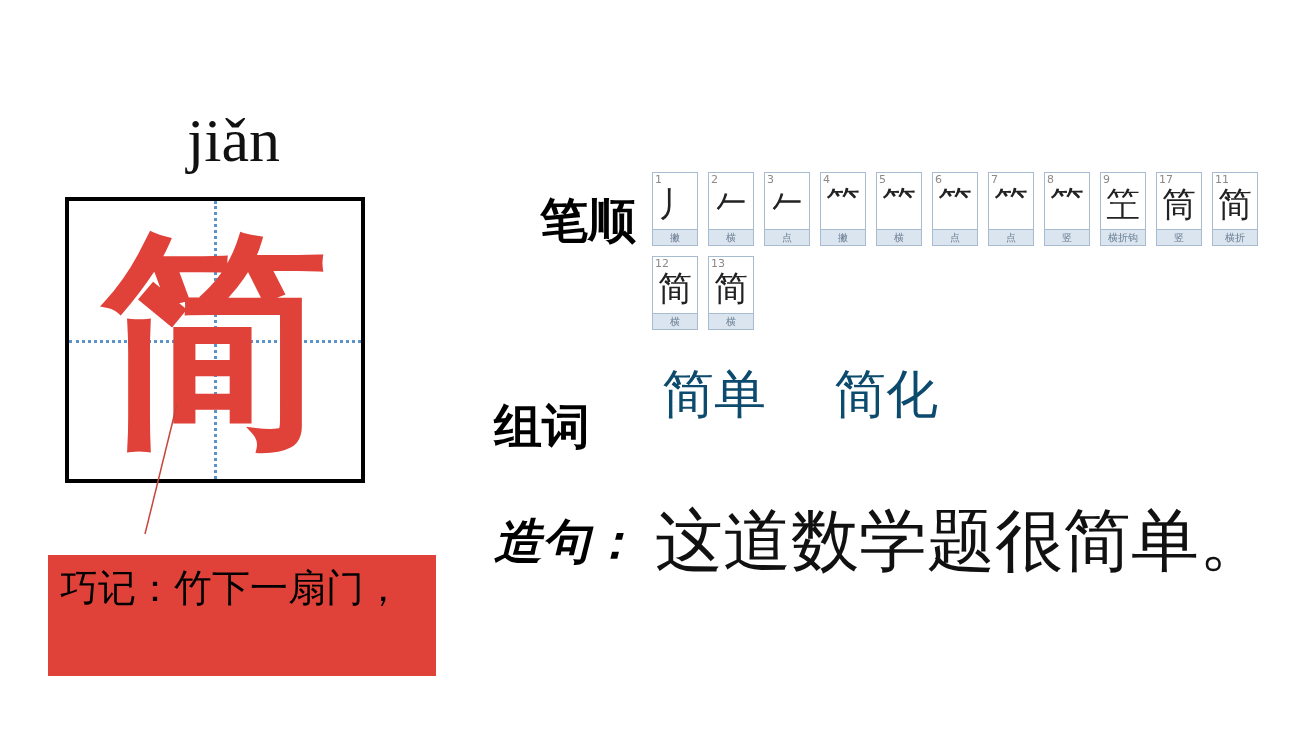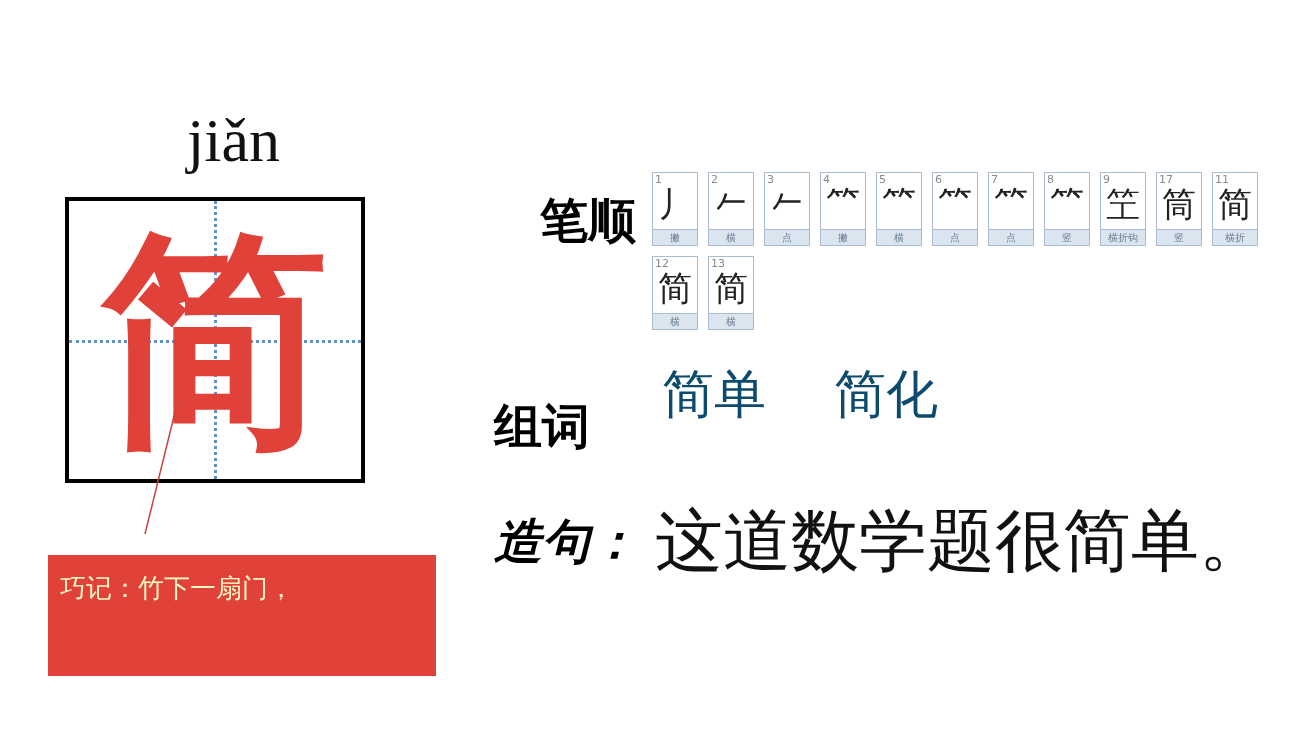--- a/index.html
+++ b/index.html
@@ -31,21 +31,21 @@
     display: flex; align-items: center; justify-content: center;
     font-size: 228px; line-height: 1; color: #e0423a;
     font-family: "DejaVu Serif", serif; font-weight: bold;
   }
   .pointer {
     position: absolute; left: 0; top: 0; width: 1296px; height: 729px; pointer-events: none;
   }
   .mnemonic {
     position: absolute; left: 48px; top: 555px; width: 388px; height: 121px;
     background: #e0423a; box-sizing: border-box; padding: 10px 10px 0 12px;
-    font-size: 26px; line-height: 46px; color: #fef9c3;
+    font-size: 38px; line-height: 46px; color: #000000;
   }
   .row-label {
     position: absolute; font-size: 48px; font-weight: bold; color: #000; line-height: 60px;
   }
   .strokes {
     position: absolute; left: 652px; top: 172px; width: 620px;
   }
   .stroke-card {
     position: absolute; width: 46px; height: 74px;
     border: 1px solid #a9bccf; background: #fff; box-sizing: border-box;

